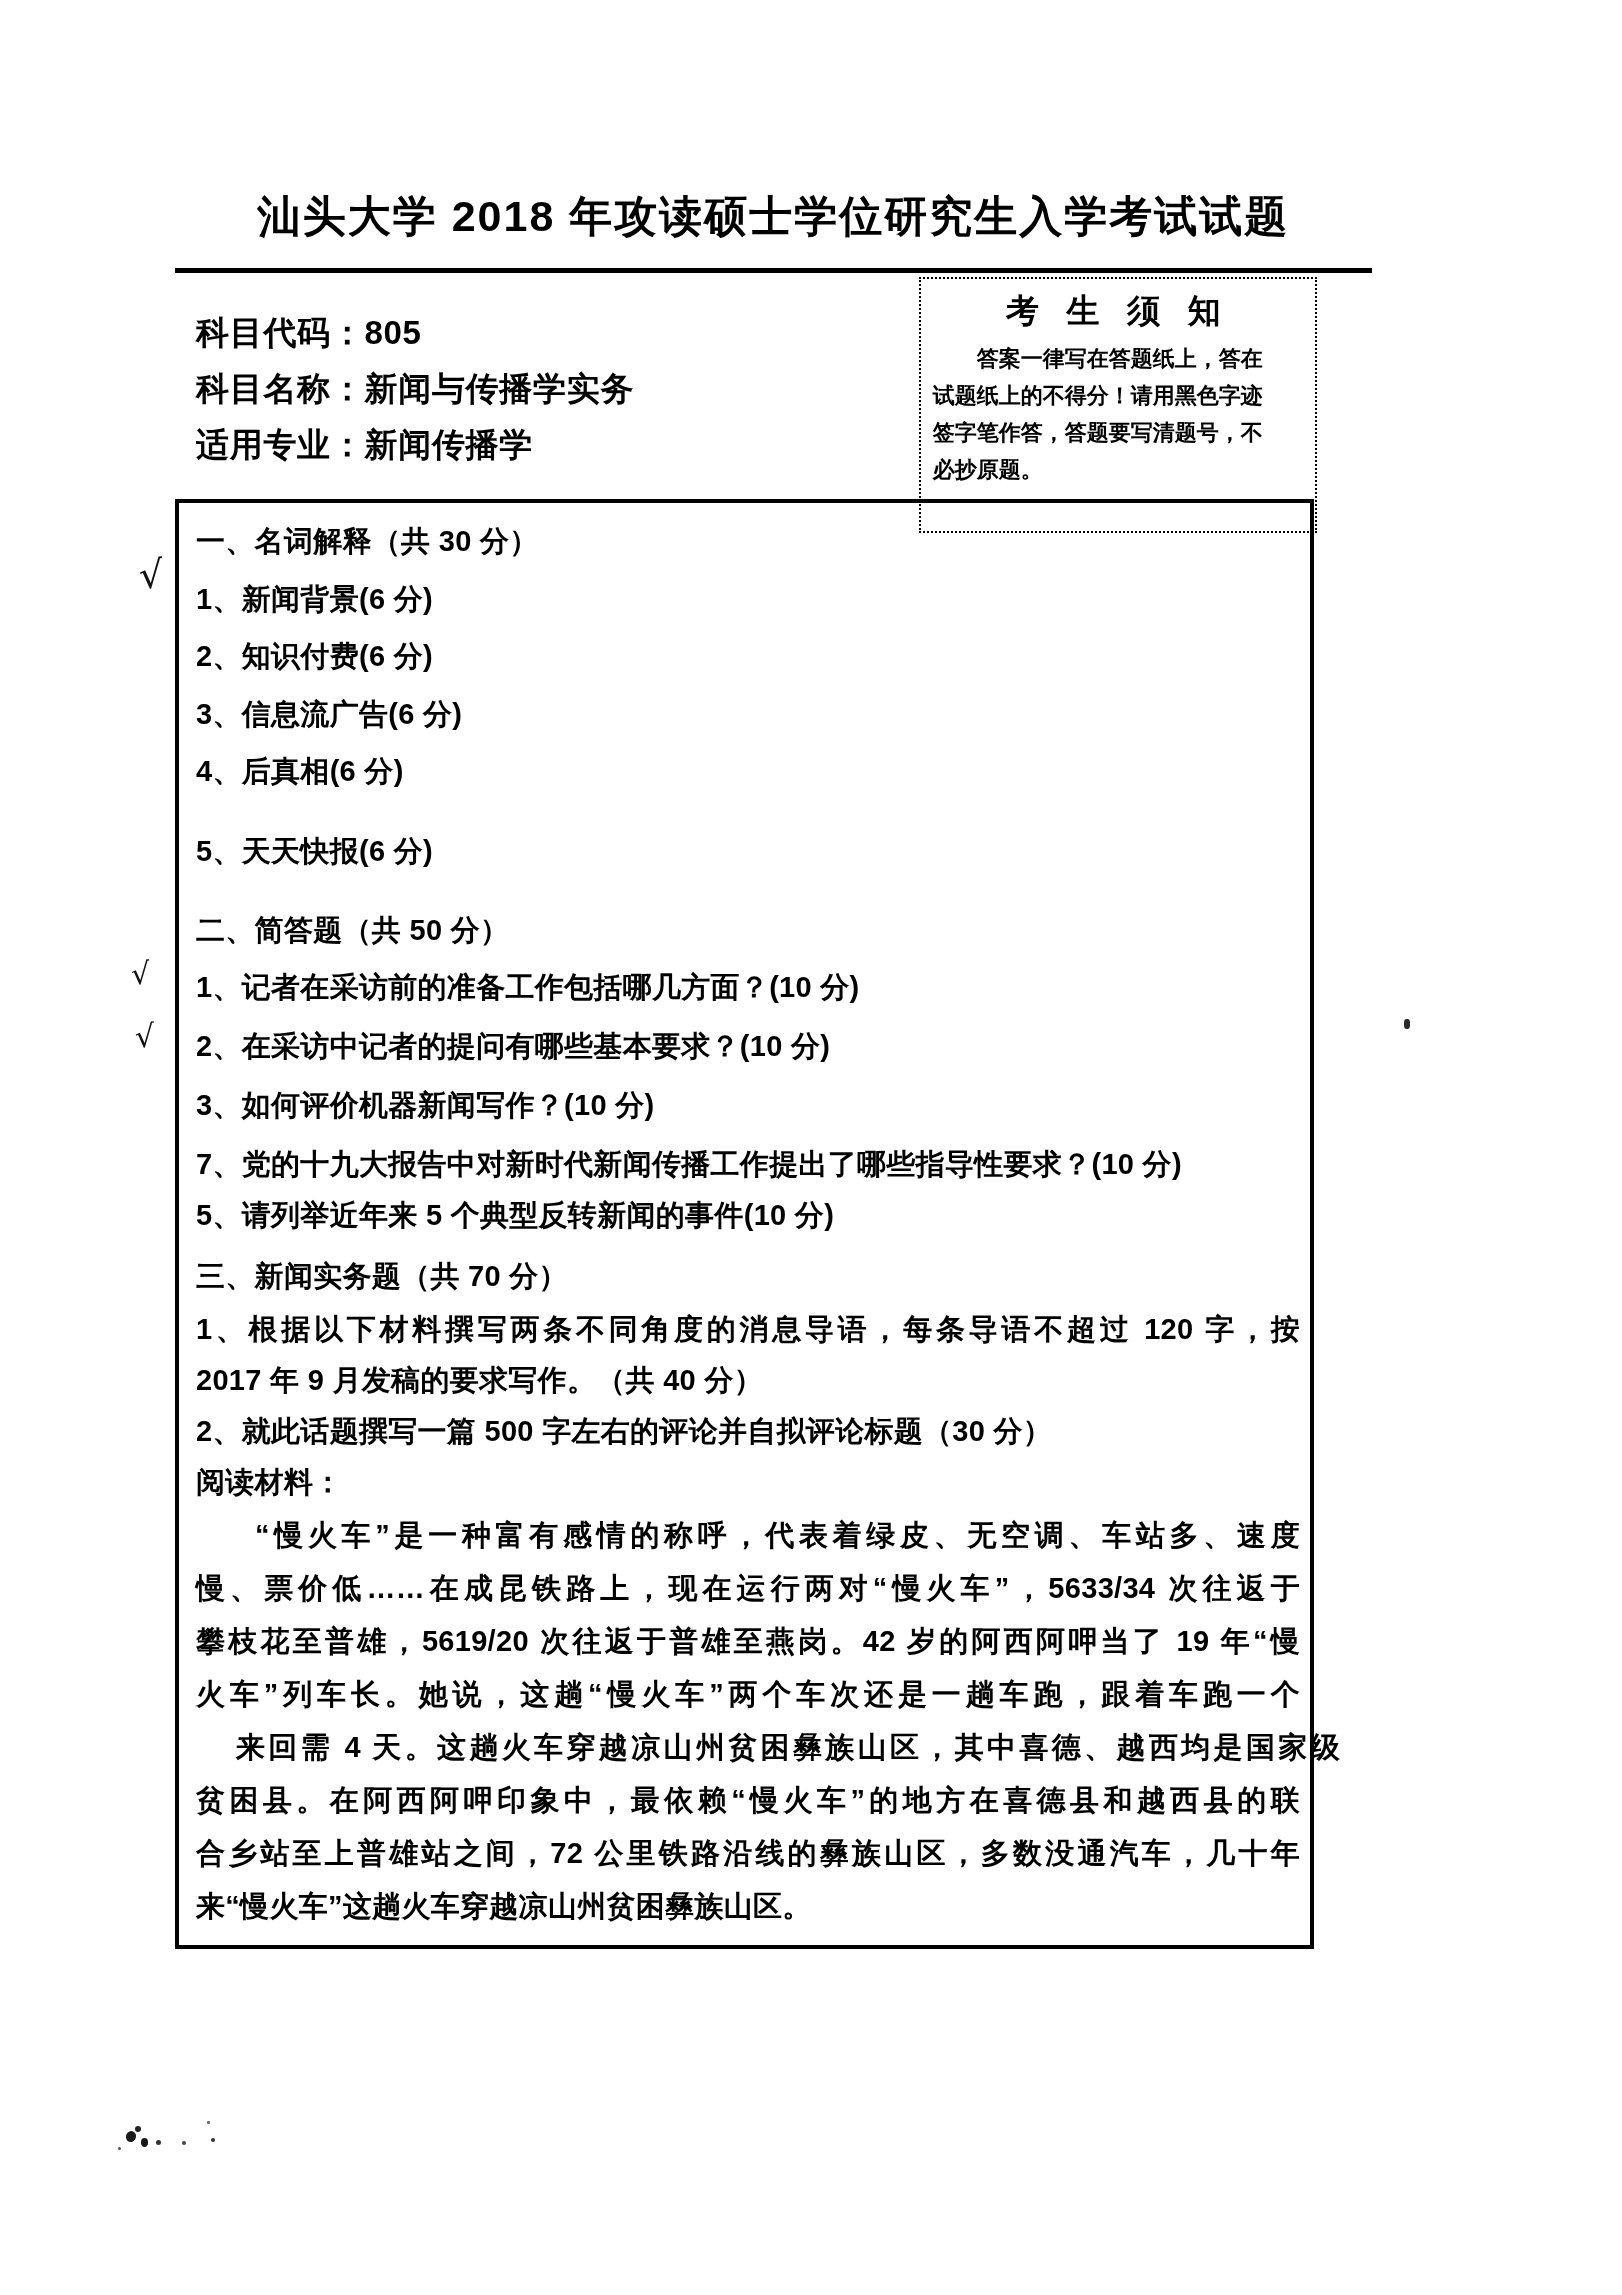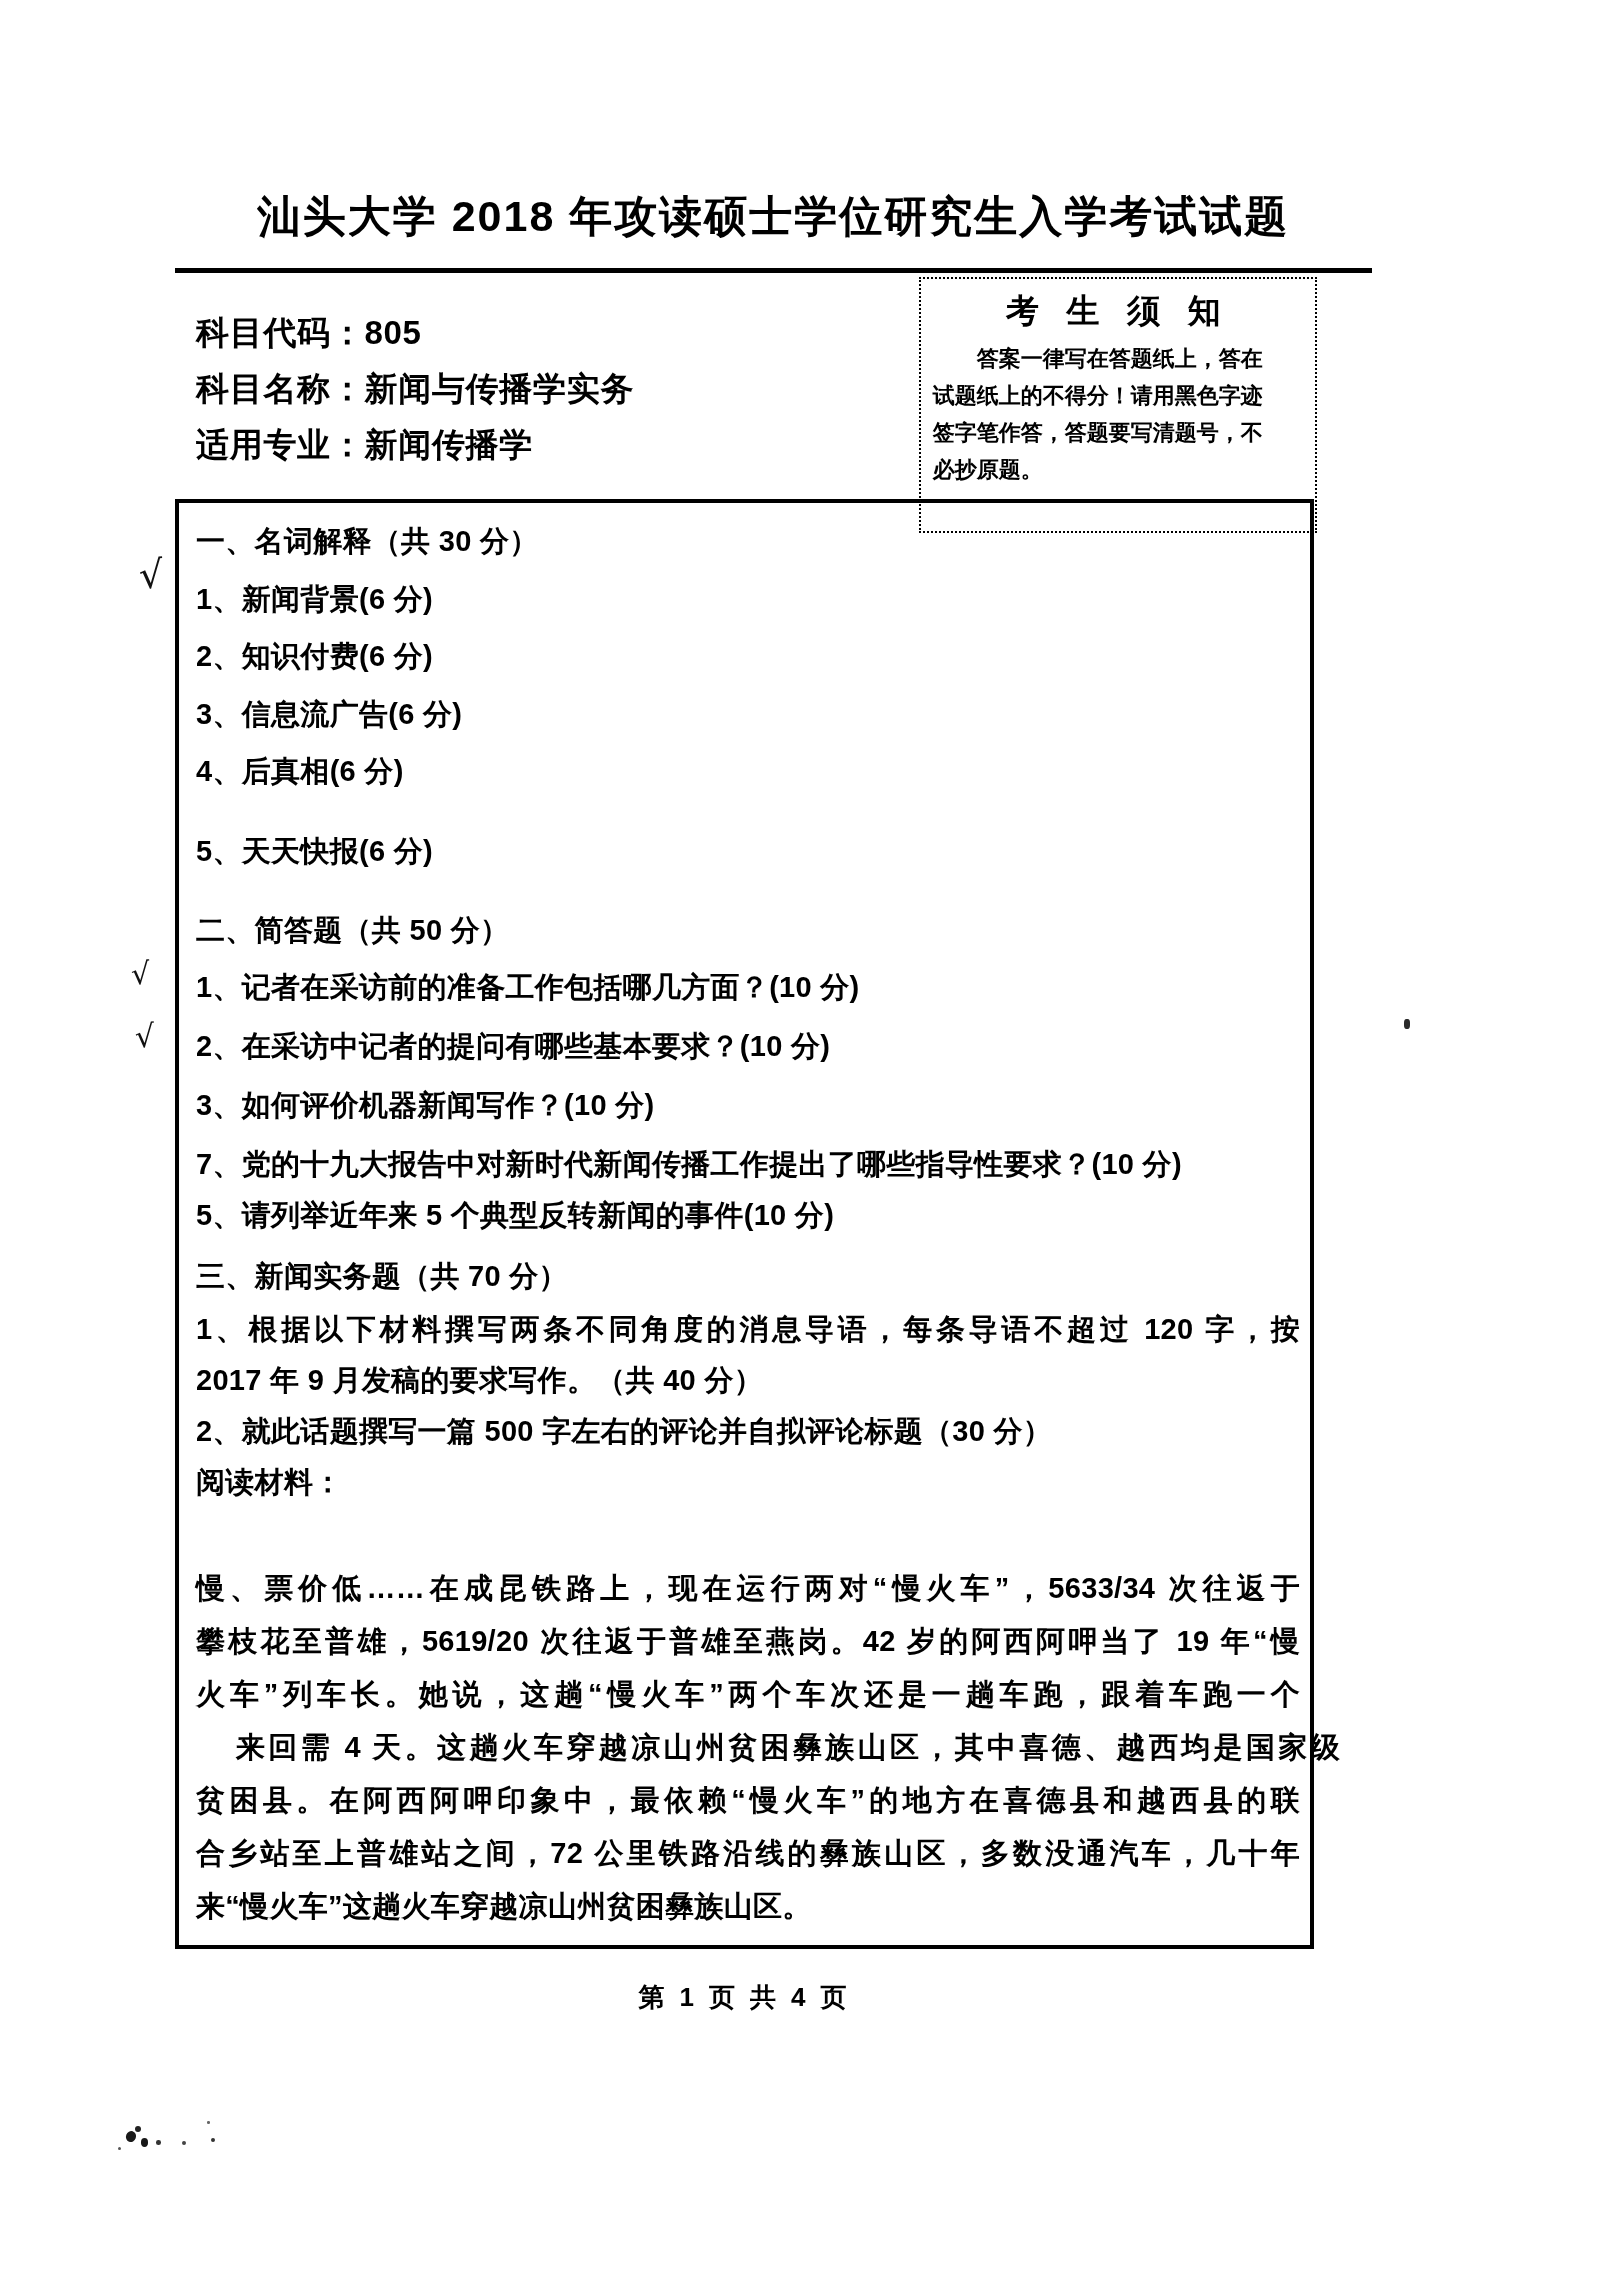--- a/index.html
+++ b/index.html
@@ -133,29 +133,29 @@
   <div class="t-line s2i2">3、如何评价机器新闻写作？(10 分)</div>
   <div class="t-line s2i3">7、党的十九大报告中对新时代新闻传播工作提出了哪些指导性要求？(10 分)</div>
   <div class="t-line s2i4">5、请列举近年来 5 个典型反转新闻的事件(10 分)</div>
 
   <div class="t-line heading s3h">三、新闻实务题（共 70 分）</div>
   <div class="t-line jline s3l0">1、根据以下材料撰写两条不同角度的消息导语，每条导语不超过 120 字，按</div>
   <div class="t-line s3l1">2017 年 9 月发稿的要求写作。（共 40 分）</div>
   <div class="t-line s3l2">2、就此话题撰写一篇 500 字左右的评论并自拟评论标题（30 分）</div>
   <div class="t-line s3l3">阅读材料：</div>
 
+  <div class="t-line jline firstline m0">“慢火车”是一种富有感情的称呼，代表着绿皮、无空调、车站多、速度</div>
   <div class="t-line jline m1">慢、票价低……在成昆铁路上，现在运行两对“慢火车”，5633/34 次往返于</div>
   <div class="t-line jline m2">攀枝花至普雄，5619/20 次往返于普雄至燕岗。42 岁的阿西阿呷当了 19 年“慢</div>
   <div class="t-line jline m3">火车”列车长。她说，这趟“慢火车”两个车次还是一趟车跑，跟着车跑一个</div>
   <div class="t-line jline m4">来回需 4 天。这趟火车穿越凉山州贫困彝族山区，其中喜德、越西均是国家级</div>
   <div class="t-line jline m5">贫困县。在阿西阿呷印象中，最依赖“慢火车”的地方在喜德县和越西县的联</div>
   <div class="t-line jline m6">合乡站至上普雄站之间，72 公里铁路沿线的彝族山区，多数没通汽车，几十年</div>
   <div class="t-line m7">来“慢火车”这趟火车穿越凉山州贫困彝族山区。</div>
 
-  <div class="footer">第 1 页 共 4 页</div>
 
   <div class="smudge sm0"></div>
   <div class="smudge sm1"></div>
   <div class="smudge sm2"></div>
   <div class="smudge sm3"></div>
   <div class="smudge sm4"></div>
   <div class="smudge sm5"></div>
   <div class="smudge sm6"></div>
   <div class="smudge sm7"></div>
   <div class="smudge artifact-right"></div>

